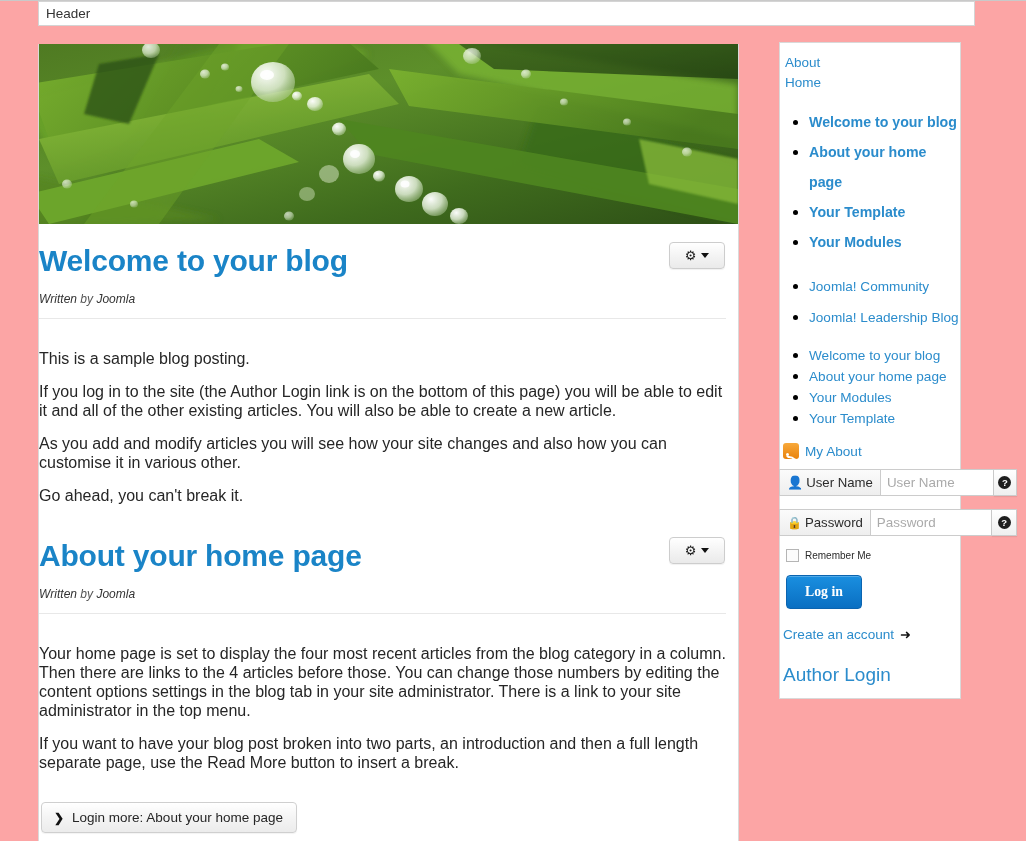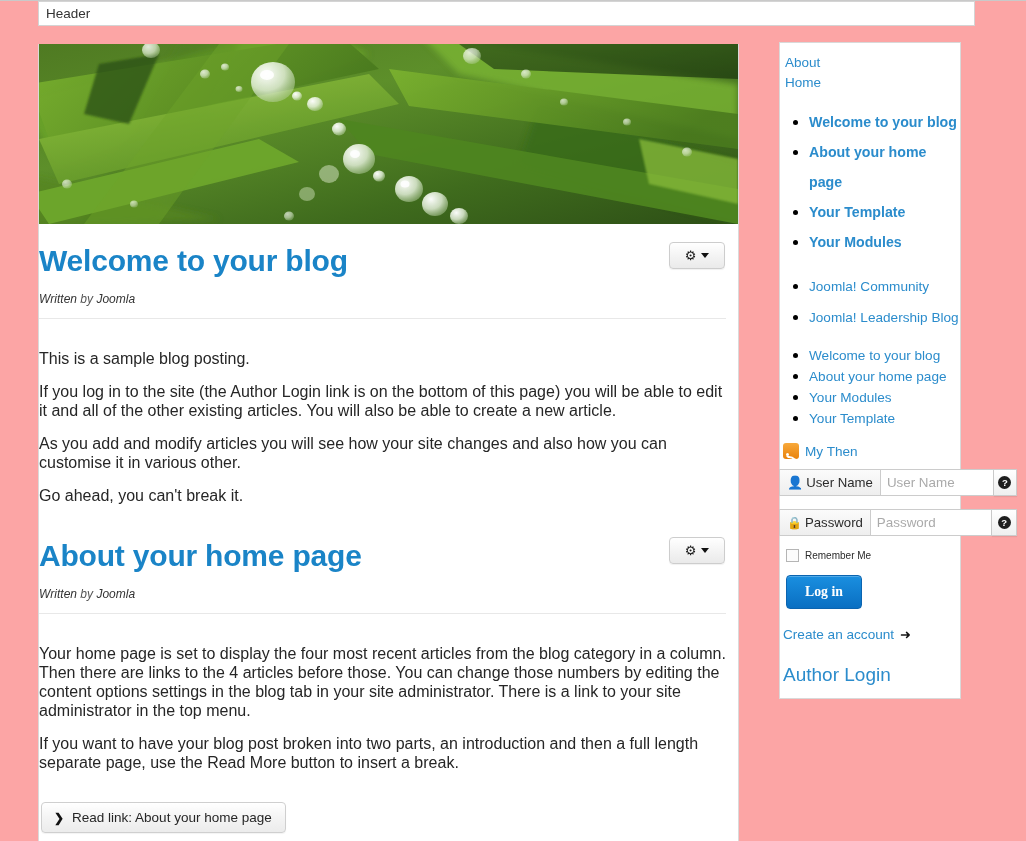--- a/index.html
+++ b/index.html
@@ -390,21 +390,21 @@
           <span class="by">by</span>
           <span>Joomla</span>
         </div>
         <div class="art-hr"></div>
       </div>
       <div class="art-body">
         <p>Your home page is set to display the four most recent articles from the blog category in a column. Then there are links to the 4 articles before those. You can change those numbers by editing the content options settings in the blog tab in your site administrator.  There is a link to your site administrator in the top menu.</p>
         <p>If you want to have your blog post broken into two parts, an introduction and then a full length separate page, use the Read More button to insert a break.</p>
         <div class="readmore">
           <span class="chev">❯</span>
-          <span>Read link: About your home page</span>
+          <span>Login more: About your home page</span>
         </div>
       </div>
     </div>
 
     <div class="article" style="padding:14px 12px 0 0;">
       <div class="art-head">
         
         
       </div>
     </div>
@@ -430,21 +430,21 @@
 
     <ul class="menu plain">
       <li><a>Welcome to your blog</a></li>
       <li><a>About your home page</a></li>
       <li><a>Your Modules</a></li>
       <li><a>Your Template</a></li>
     </ul>
 
     <div class="rss-row">
       <span class="rss-icon"></span>
-      <span class="rss-label">My Then</span>
+      <span class="rss-label">My About</span>
     </div>
 
     <div class="login">
 
       <div class="input-group">
         <span class="ig-addon">
           <span class="person-ico">👤</span>
           <span>User Name</span>
         </span>
         <input class="ig-input" type="text" placeholder="User Name" style="">

